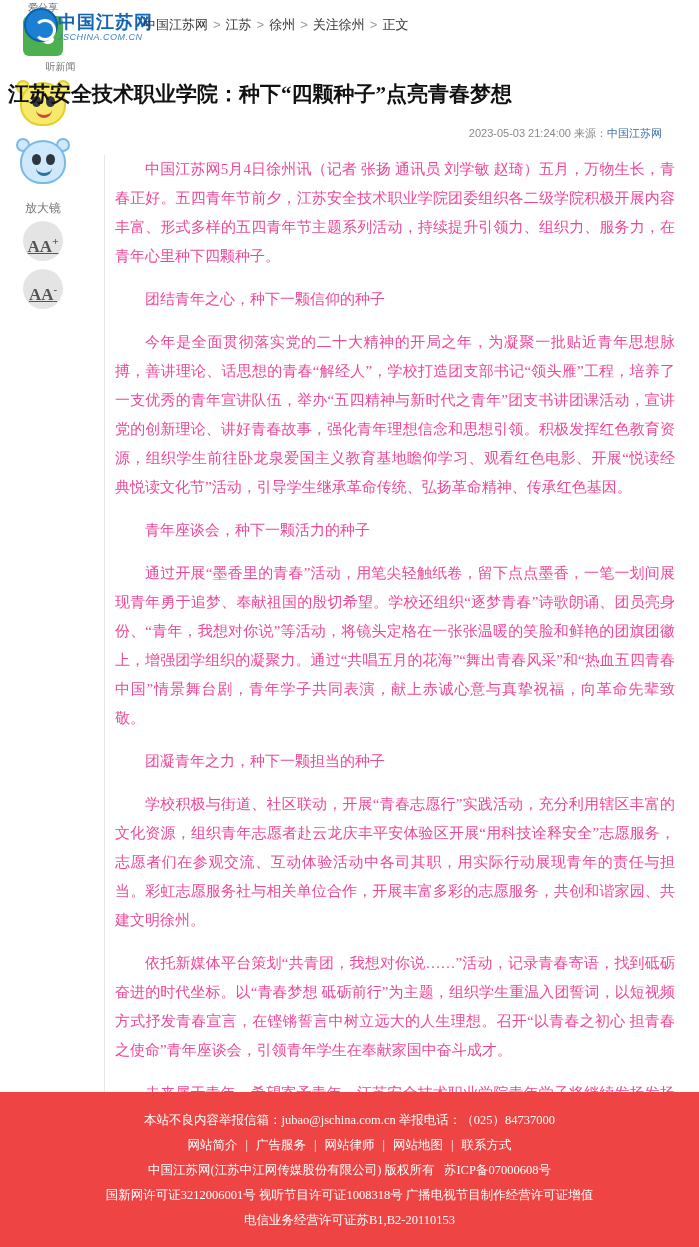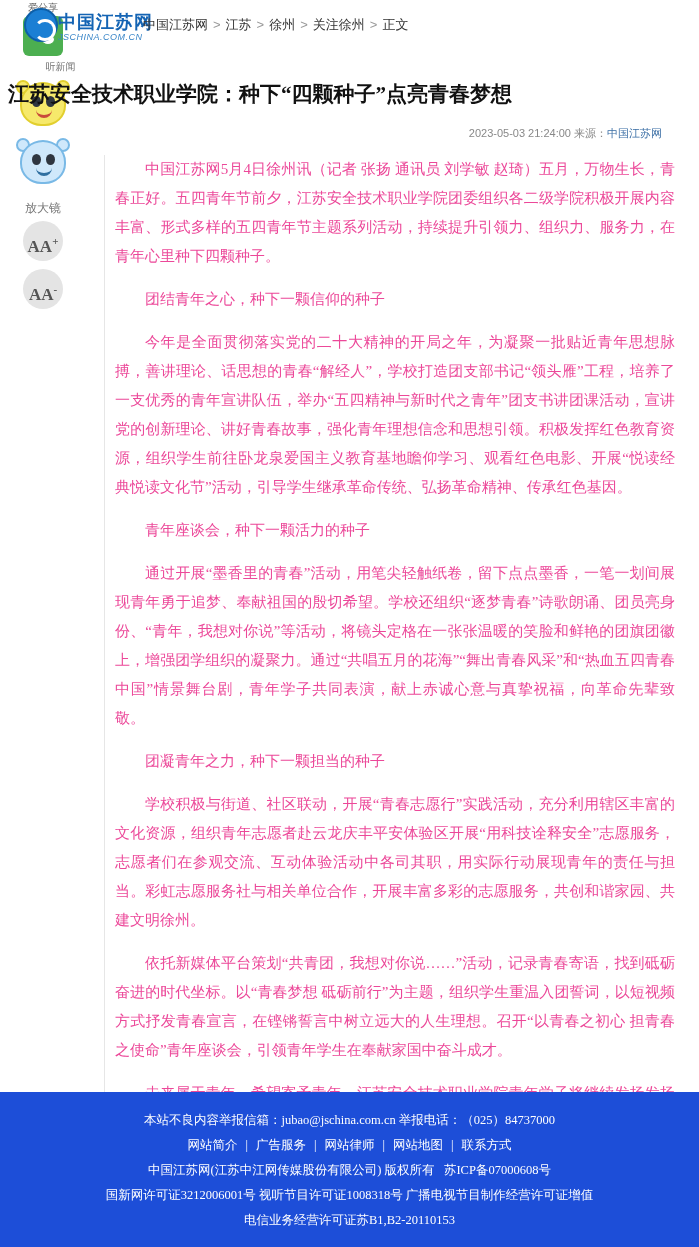--- a/index.html
+++ b/index.html
@@ -115,20 +115,21 @@
     margin: 0 auto 8px auto;
     border-radius: 50%;
     background: #e4e4e4;
     color: #555;
     font-size: 17px;
     font-weight: bold;
     line-height: 40px;
     cursor: pointer;
     position: relative;
     font-family: "Liberation Serif", serif;
+    text-decoration: underline;
   }
   .zoom-btn sup {
     font-size: 11px;
     vertical-align: super;
   }
 
   
   .logo-wrap {
     position: absolute;
     left: 24px; top: 6px;
@@ -240,21 +241,21 @@
   }
   .tags-row .tags-left span.k { color: #666; }
   .tags-row .tags-left a { color: #666; text-decoration: none; }
 
   
   .footer {
     position: absolute;
     left: 0;
     right: 0;
     bottom: 0;
-    background: #1d4ed8;
+    background: #ef4444;
     color: #fff;
     text-align: center;
     padding: 16px 10px 14px 10px;
     font-size: 12.5px;
     line-height: 25px;
     font-family: "Liberation Serif", serif;
   }
   .footer a { color: #fff; text-decoration: none; }
   .footer .sep { margin: 0 8px; }
   .footer-line { white-space: nowrap; }

